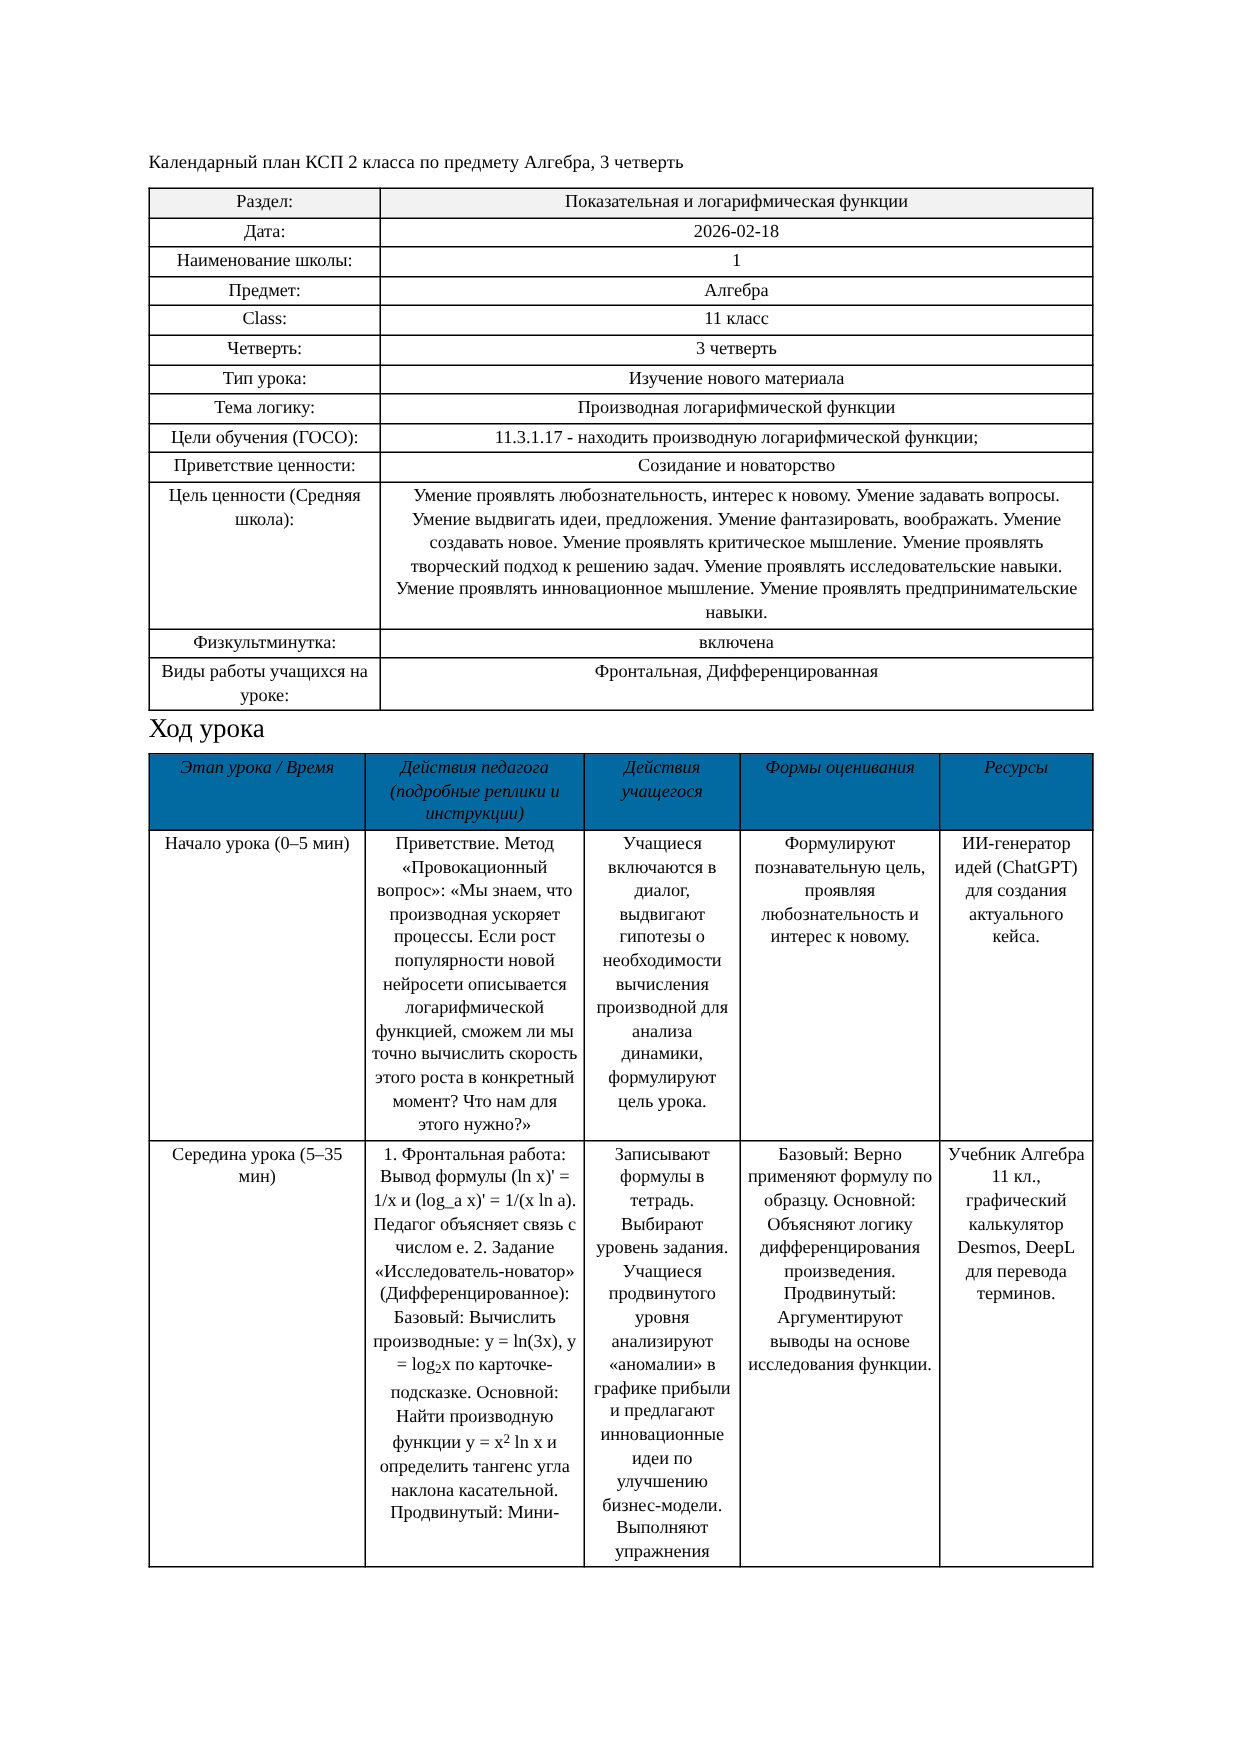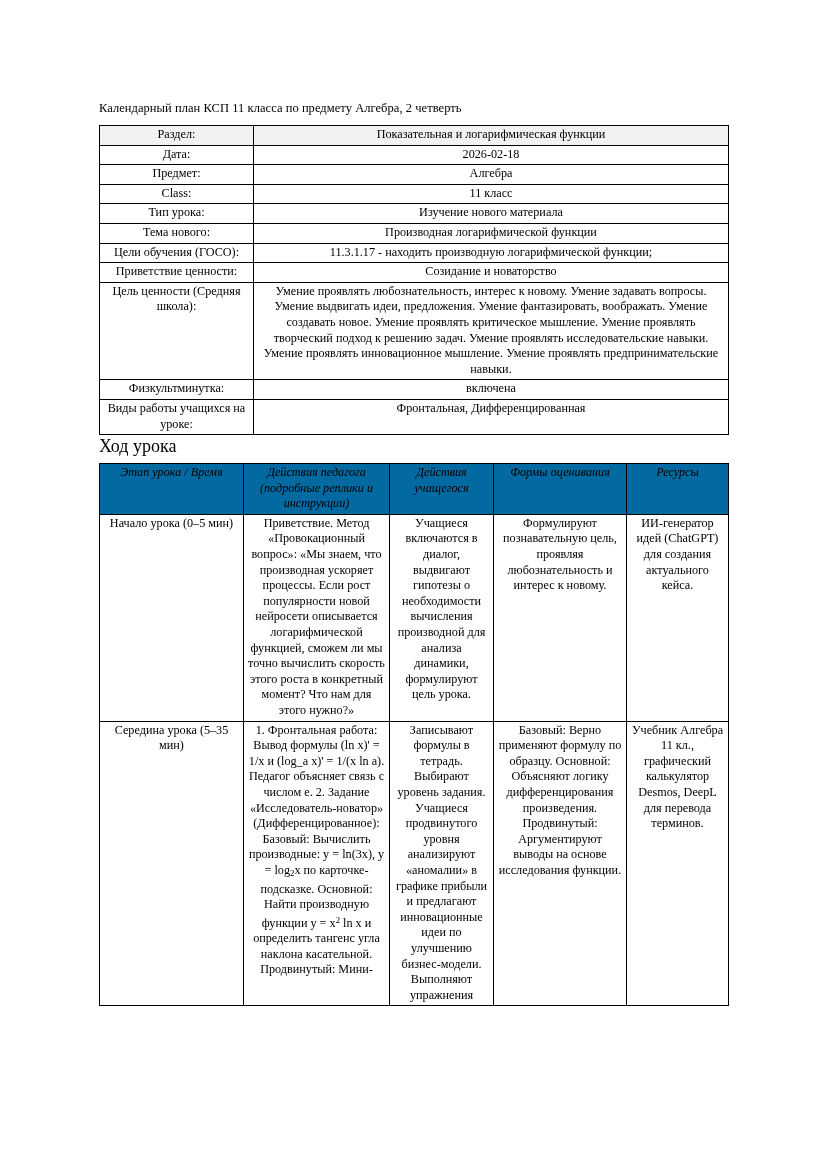--- a/index.html
+++ b/index.html
@@ -76,50 +76,58 @@
   }
   .cell-text { display: block; white-space: pre-line; }
   sub { font-size: 0.72em; vertical-align: -0.25em; }
   sup { font-size: 0.72em; vertical-align: 0.4em; }
 </style>
 </head>
 <body>
 
 <div class="page">
 
-  <p class="doc-title">Календарный план КСП 11 класса по предмету Алгебра, 2 четверть</p>
+  <p class="doc-title">Календарный план КСП 2 класса по предмету Алгебра, 3 четверть</p>
 
   <table class="doc-table" id="info-table">
     <colgroup>
       <col class="c-label">
       <col class="c-value">
     </colgroup>
     <tbody id="info-body">
         <tr class="shaded">
           <td>Раздел:</td>
           <td>Показательная и логарифмическая функции</td>
         </tr>
         <tr>
           <td>Дата:</td>
           <td>2026-02-18</td>
         </tr>
         <tr>
+          <td>Наименование школы:</td>
+          <td>1</td>
+        </tr>
+        <tr>
           <td>Предмет:</td>
           <td>Алгебра</td>
         </tr>
         <tr>
           <td>Class:</td>
           <td>11 класс</td>
         </tr>
         <tr>
+          <td>Четверть:</td>
+          <td>3 четверть</td>
+        </tr>
+        <tr>
           <td>Тип урока:</td>
           <td>Изучение нового материала</td>
         </tr>
         <tr>
-          <td>Тема нового:</td>
+          <td>Тема логику:</td>
           <td>Производная логарифмической функции</td>
         </tr>
         <tr>
           <td>Цели обучения (ГОСО):</td>
           <td>11.3.1.17 - находить производную логарифмической функции;</td>
         </tr>
         <tr>
           <td>Приветствие ценности:</td>
           <td>Созидание и новаторство</td>
         </tr>

